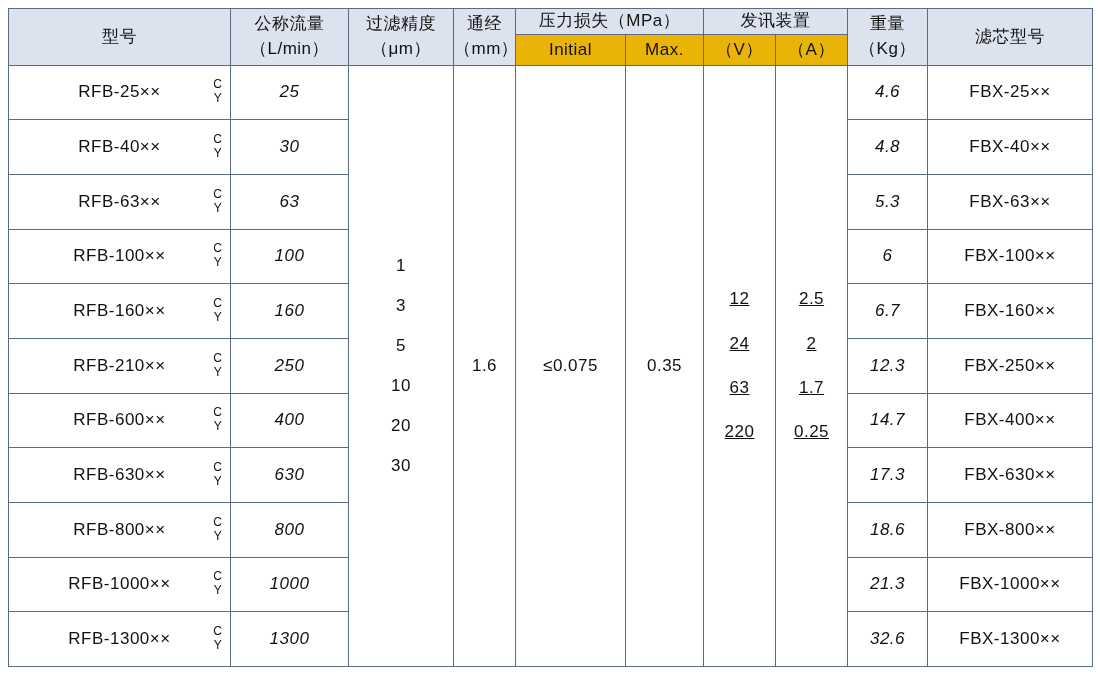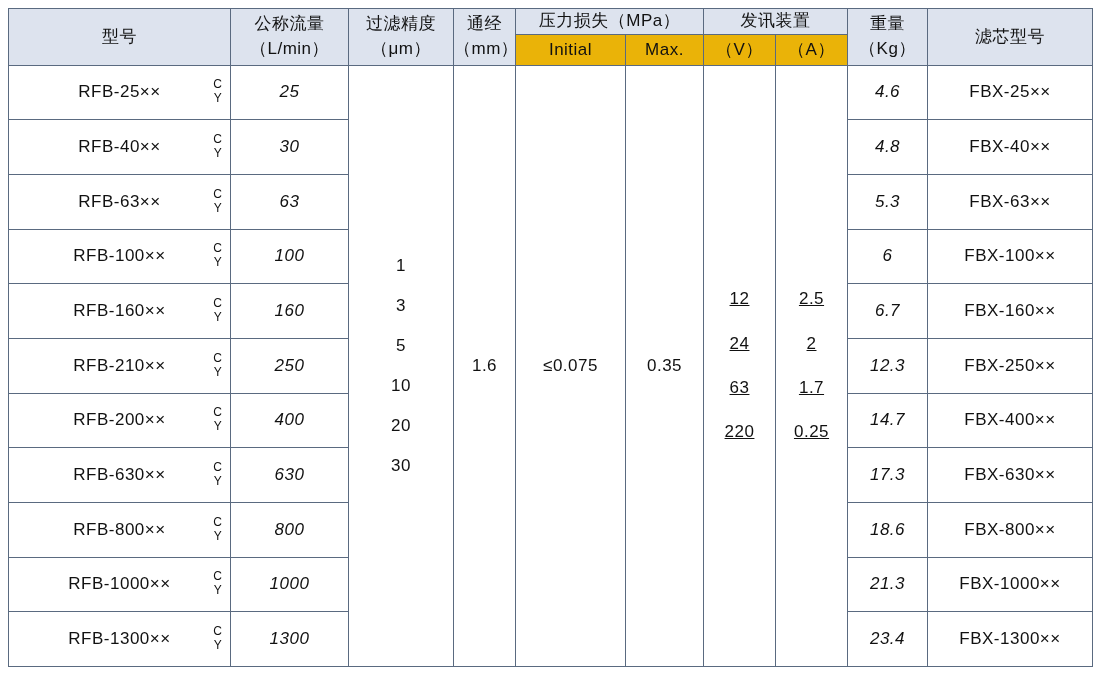--- a/index.html
+++ b/index.html
@@ -215,21 +215,21 @@
           <span>Y</span>
         </span>
       </td>
       <td class="flow-cell">250</td>
       <td class="weight-cell">12.3</td>
       <td class="element-cell">FBX-250××</td>
     </tr>
 
     <tr class="row-h">
       <td class="model-cell">
-        <span>RFB-200××</span>
+        <span>RFB-600××</span>
         <span class="cy">
           <span>C</span>
           <span>Y</span>
         </span>
       </td>
       <td class="flow-cell">400</td>
       <td class="weight-cell">14.7</td>
       <td class="element-cell">FBX-400××</td>
     </tr>
 
@@ -274,17 +274,17 @@
 
     <tr class="row-h">
       <td class="model-cell">
         <span>RFB-1300××</span>
         <span class="cy">
           <span>C</span>
           <span>Y</span>
         </span>
       </td>
       <td class="flow-cell">1300</td>
-      <td class="weight-cell">23.4</td>
+      <td class="weight-cell">32.6</td>
       <td class="element-cell">FBX-1300××</td>
     </tr>
   </tbody>
 </table>
 
 </body></html>

